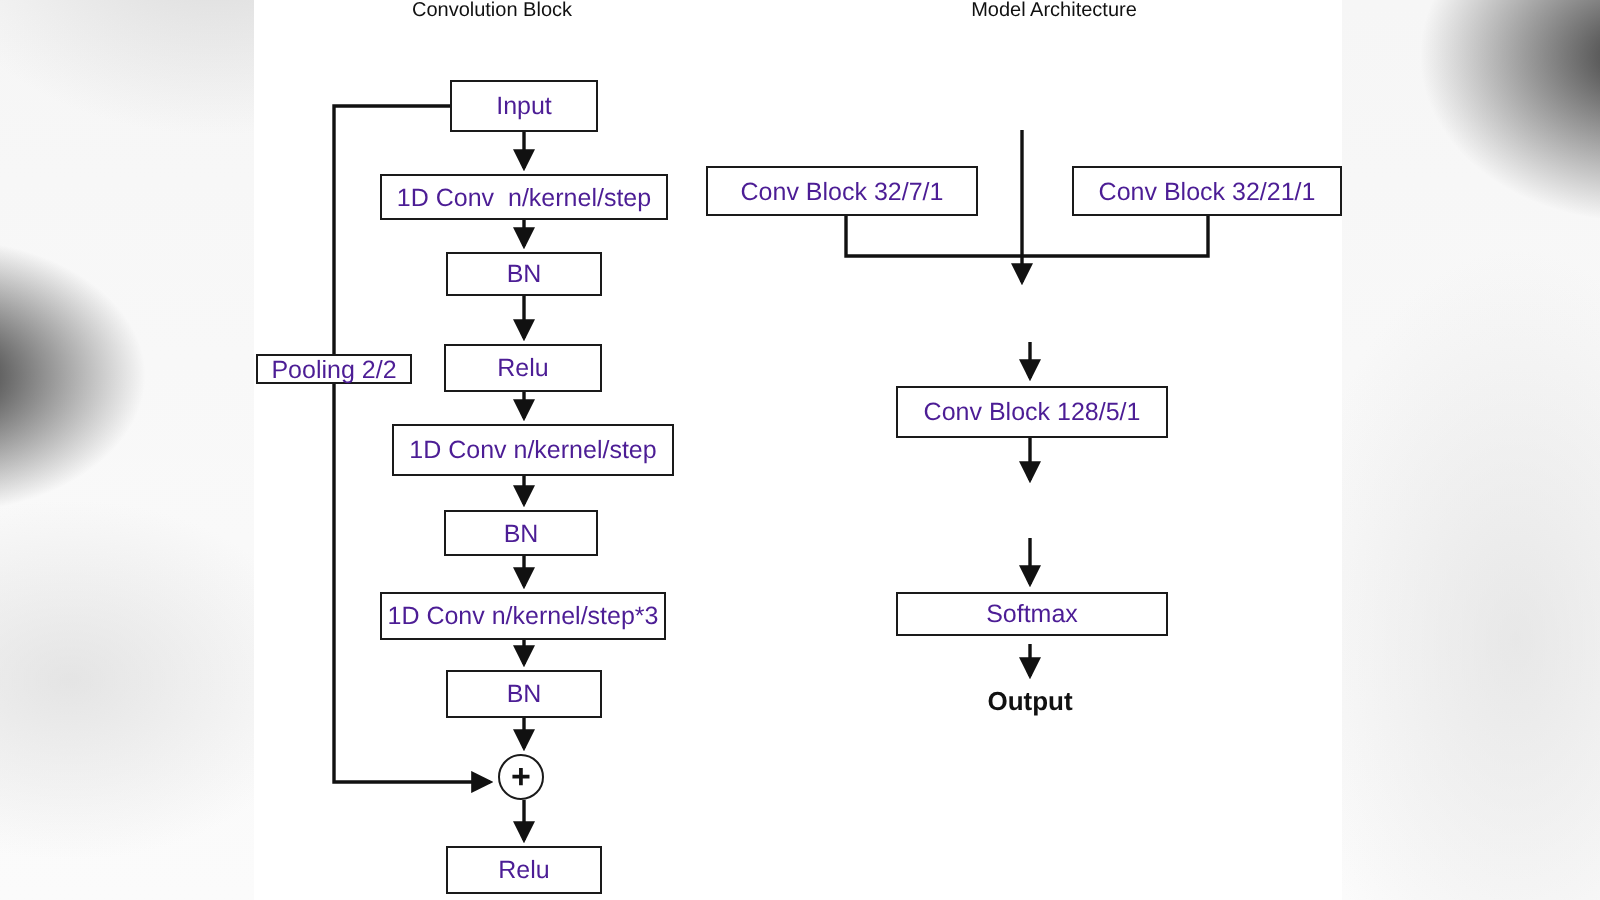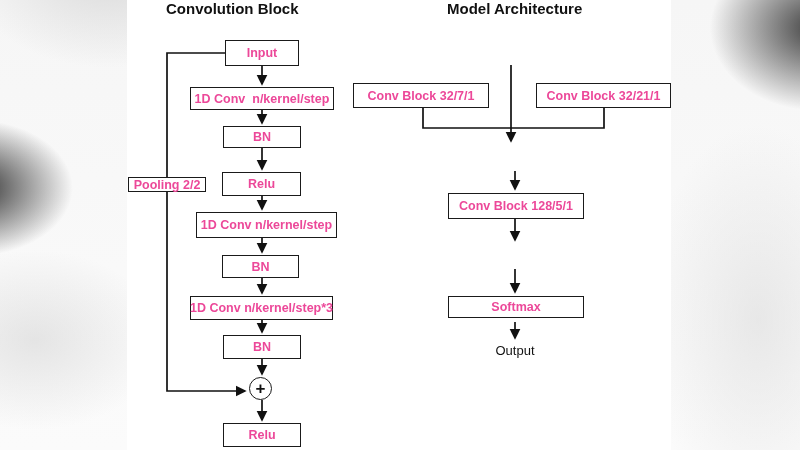--- a/index.html
+++ b/index.html
@@ -18,41 +18,41 @@
       radial-gradient(170px 120px ellipse at 35px 340px, rgba(214,214,214,0.6), rgba(214,214,214,0) 75%),
       linear-gradient(#f6f6f6,#fbfbfb);
   }
   .panel{
     position:absolute;left:127px;top:0;width:544px;height:450px;
     background:#ffffff;
   }
   svg.wires{position:absolute;left:0;top:0;width:800px;height:450px;}
   .title{
     position:absolute;
-    font-size:15px;font-weight:700;color:#111;
-    text-align:left;white-space:pre;
+    font-size:10px;font-weight:400;color:#111;
+    text-align:center;white-space:pre;
   }
   .node{
     position:absolute;
     background:#fff;border:1.6px solid #1a1a1a;
     display:flex;align-items:center;justify-content:center;
-    font-size:12.5px;font-weight:700;color:#ec4899;
+    font-size:12.5px;font-weight:400;color:#4c1d95;
     white-space:pre;box-sizing:border-box;
   }
   .node.dashed{border-style:dashed;}
   .sum{
     position:absolute;left:249px;top:377px;width:23px;height:23px;
     border:1.6px solid #1a1a1a;border-radius:50%;background:#fff;
     display:flex;align-items:center;justify-content:center;
     font-size:17px;font-weight:600;color:#111;box-sizing:border-box;
     line-height:1;
   }
   .plain-label{
     position:absolute;
-    font-size:13px;font-weight:400;color:#111;
+    font-size:13px;font-weight:700;color:#111;
     text-align:center;white-space:pre;
   }
 </style>
 </head>
 <body>
 
 <div class="stage">
   <div class="panel"></div>
 
   <svg class="wires" viewBox="0 0 800 450">

